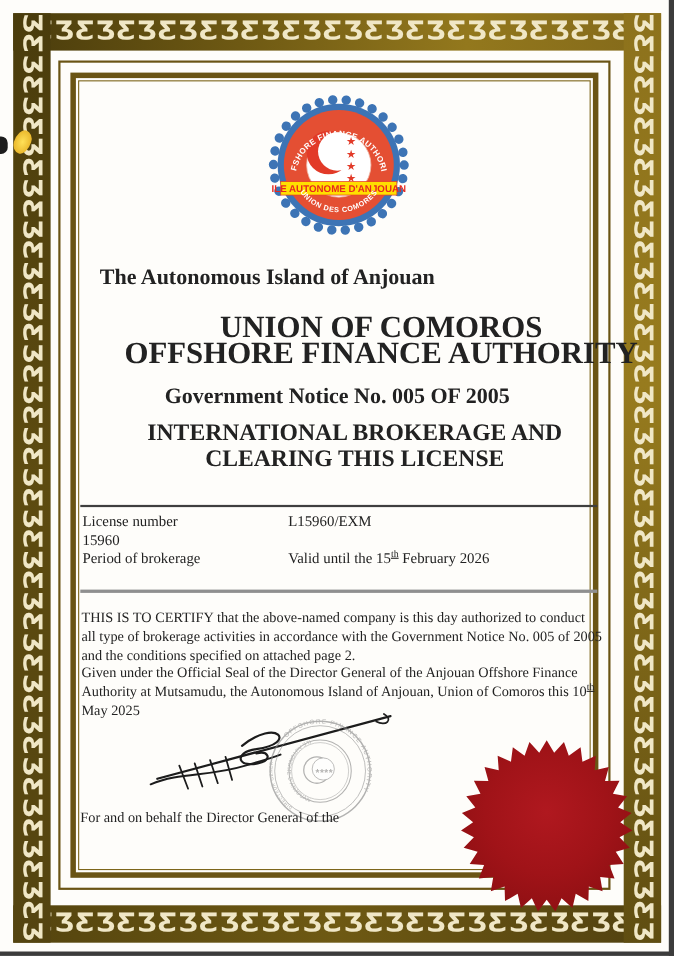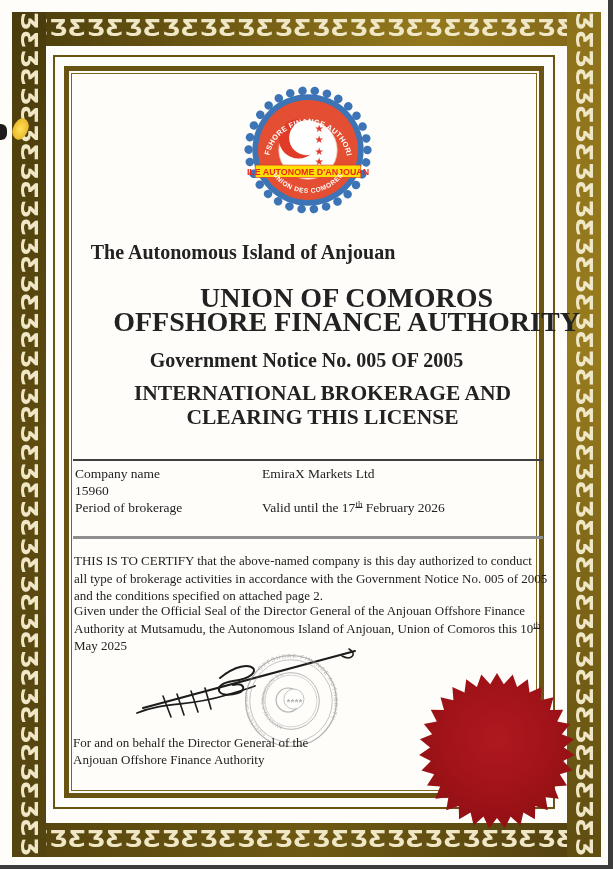--- a/index.html
+++ b/index.html
@@ -96,29 +96,29 @@
   </div>
   <div class="abs h-notice">Government Notice No. 005 OF 2005</div>
   <div class="abs h-lic">
     <div>INTERNATIONAL BROKERAGE AND</div>
     <div>CLEARING THIS LICENSE</div>
   </div>
 
   <div class="abs rule1"></div>
   <div class="abs details">
     <div class="drow">
-      <span>Company name</span>
-      <span>EmiraX Markets Ltd</span>
+      <span>License number</span>
+      <span>L15960/EXM</span>
     </div>
     <div class="drow">
       <span>15960</span>
     </div>
     <div class="drow">
       <span>Period of brokerage</span>
-      <span><span>Valid until the 17</span><sup>th</sup><span> February 2026</span></span>
+      <span><span>Valid until the 15</span><sup>th</sup><span> February 2026</span></span>
     </div>
   </div>
   <div class="abs rule2"></div>
 
   <div class="abs para p1">THIS IS TO CERTIFY that the above-named company is this day authorized to conduct all type of brokerage activities in accordance with the Government Notice No. 005 of 2005 and the conditions specified on attached page 2.</div>
   <div class="abs para p2"><span>Given under the Official Seal of the Director General of the Anjouan Offshore Finance Authority at Mutsamudu, the Autonomous Island of Anjouan, Union of Comoros this 10</span><sup>th</sup><span> May 2025</span></div>
 
   <svg class="abs sig" viewBox="0 0 240 80">
     <g fill="none" stroke="#1c1c1c" stroke-linecap="round">
       <path d="M 18,68 L 230,11" stroke-width="2"></path>
@@ -153,21 +153,20 @@
       <textPath href="#stArcLeft" startOffset="50%" text-anchor="middle">LE DIRECTEUR GENERAL</textPath>
     </text>
     <text font-size="5" fill="#858585" font-family="Liberation Sans,sans-serif" letter-spacing="0.5">
       <textPath href="#stArcInner" startOffset="50%" text-anchor="middle">ILE AUTONOME D'ANJOUAN</textPath>
     </text>
     <text x="54" y="54.5" font-size="9.5" font-weight="bold" fill="#858585" text-anchor="middle" font-family="Liberation Sans,sans-serif" letter-spacing="0.5">****</text>
   </svg>
 
   <div class="abs footer">
     <div>For and on behalf the Director General of the</div>
-    <div>Anjouan Offshore Finance Authority</div>
   </div>
 
   <svg class="abs rosette" viewBox="0 0 158 158">
     <defs>
       <radialGradient id="roseGrad" cx="50%" cy="42%" r="65%">
         <stop offset="0%" stop-color="#b0181f"></stop>
         <stop offset="55%" stop-color="#a01318"></stop>
         <stop offset="100%" stop-color="#8c0f12"></stop>
       </radialGradient>
     </defs>

